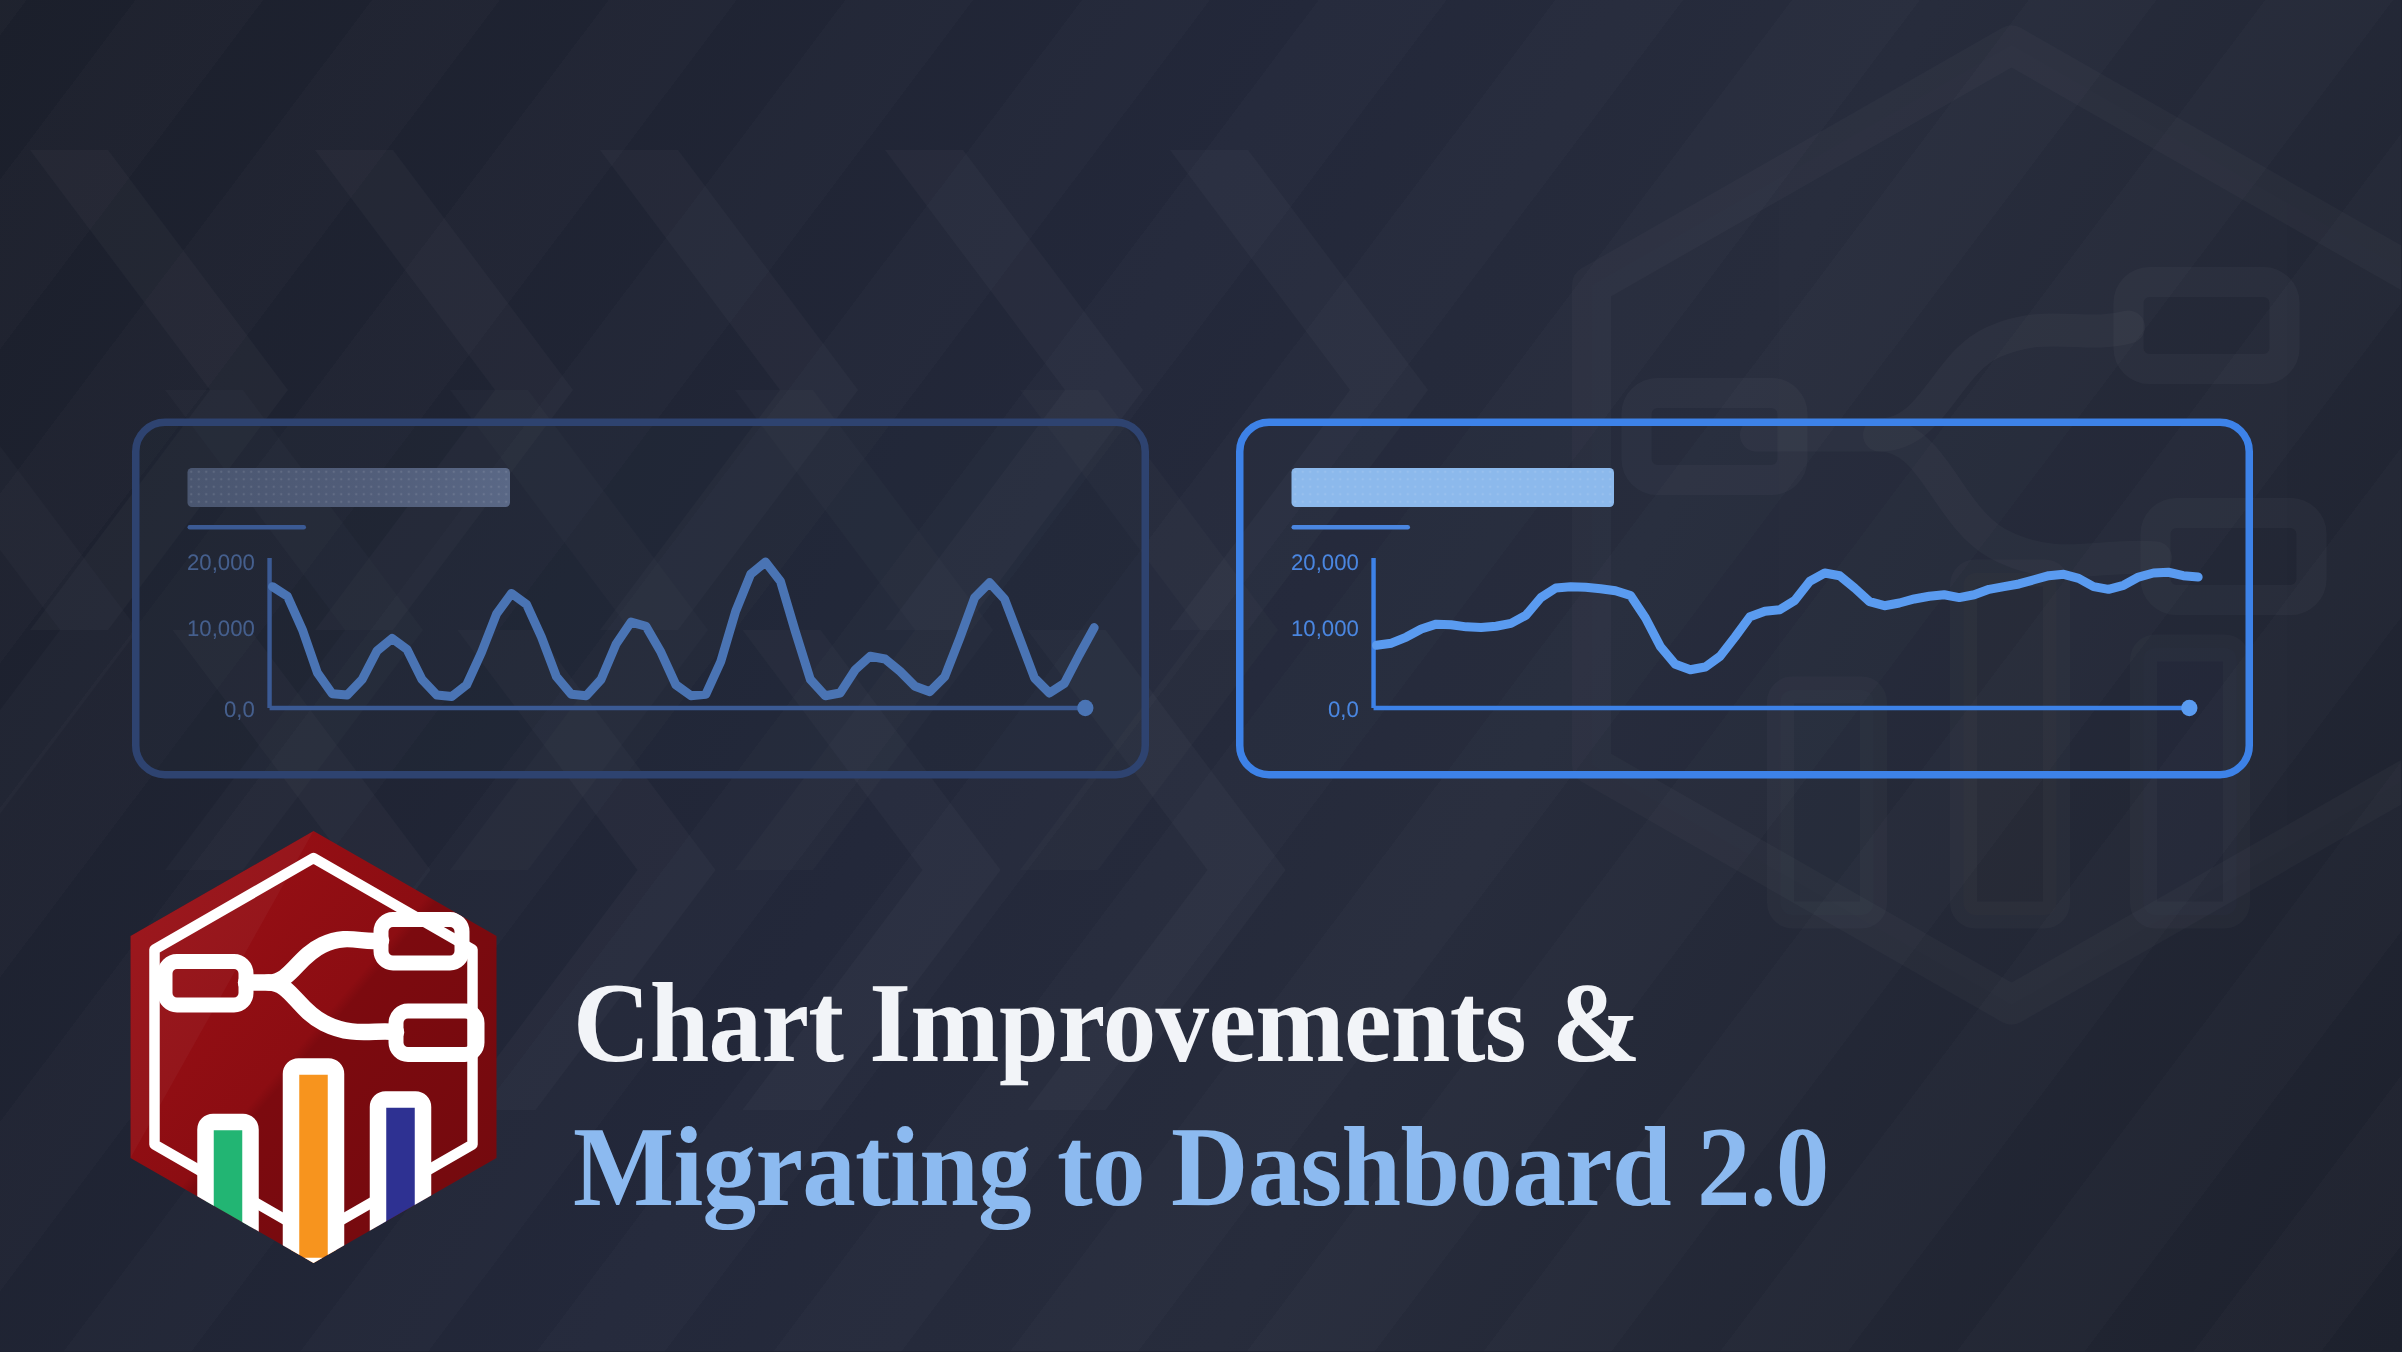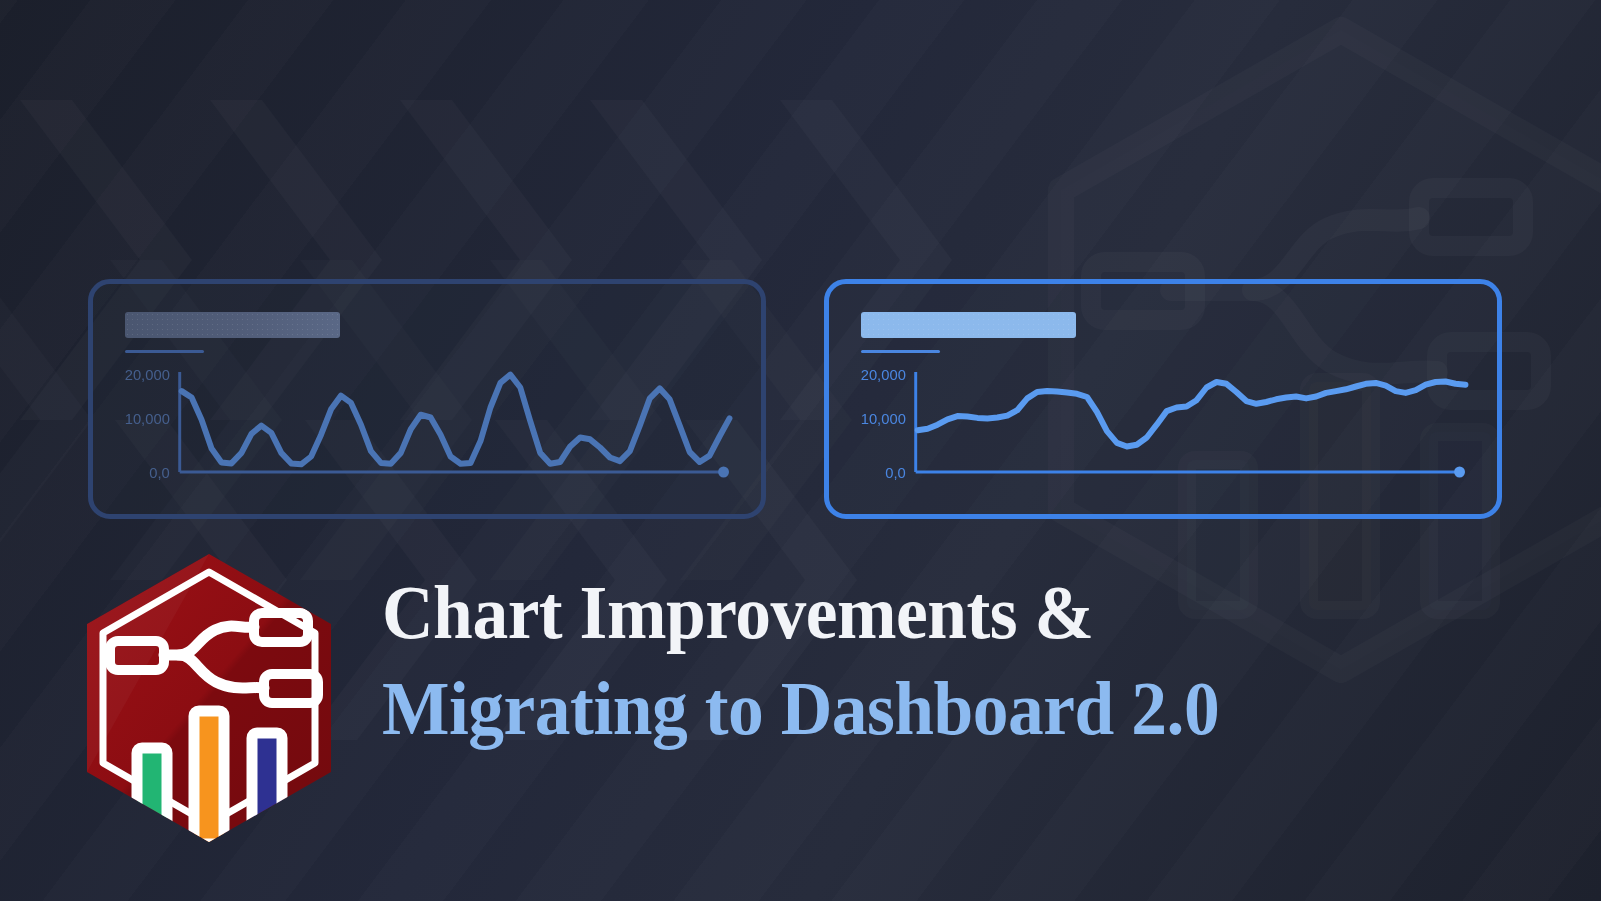--- a/index.html
+++ b/index.html
@@ -106,21 +106,21 @@
   
   #logo{
     position:absolute;
     left:78px; top:548px;
     width:262px; height:300px;
   }
 
   
   #headline{
     position:absolute;
-    left:382px; top:564px;
+    left:382px; top:634px;
     width:1120px;
   }
   .hl-line{
     font-family:"Liberation Serif", serif;
     font-weight:700;
     font-size:76px;
     line-height:96px;
     letter-spacing:-0.5px;
     white-space:nowrap;
     transform:scaleX(0.94);

